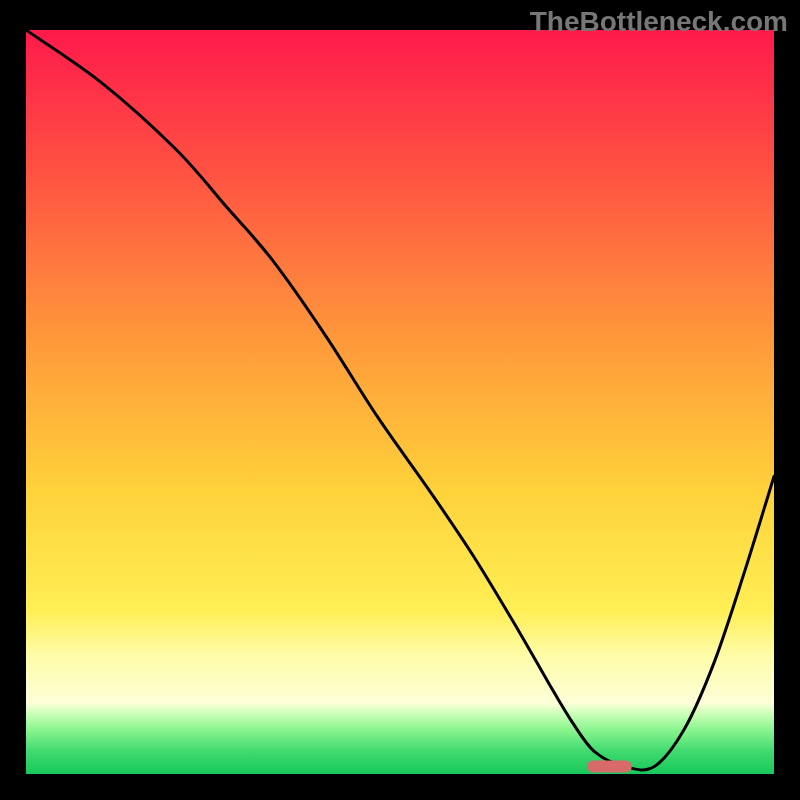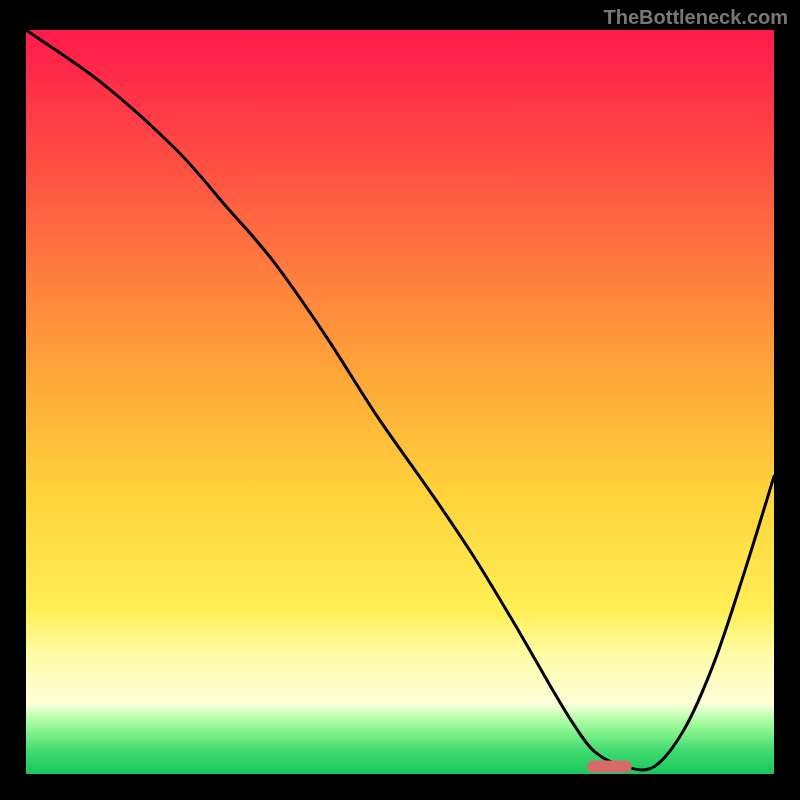--- a/index.html
+++ b/index.html
@@ -9,21 +9,21 @@
     height: 800px;
     background: #000;
     position: relative;
     overflow: hidden;
   }
   .watermark {
     position: absolute;
     top: 6px;
     right: 12px;
     font-family: Arial, Helvetica, sans-serif;
-    font-size: 20px;
+    font-size: 28px;
     font-weight: bold;
     color: #777;
     z-index: 10;
   }
   .plot-frame {
     position: absolute;
     left: 26px;
     top: 30px;
     width: 748px;
     height: 744px;

